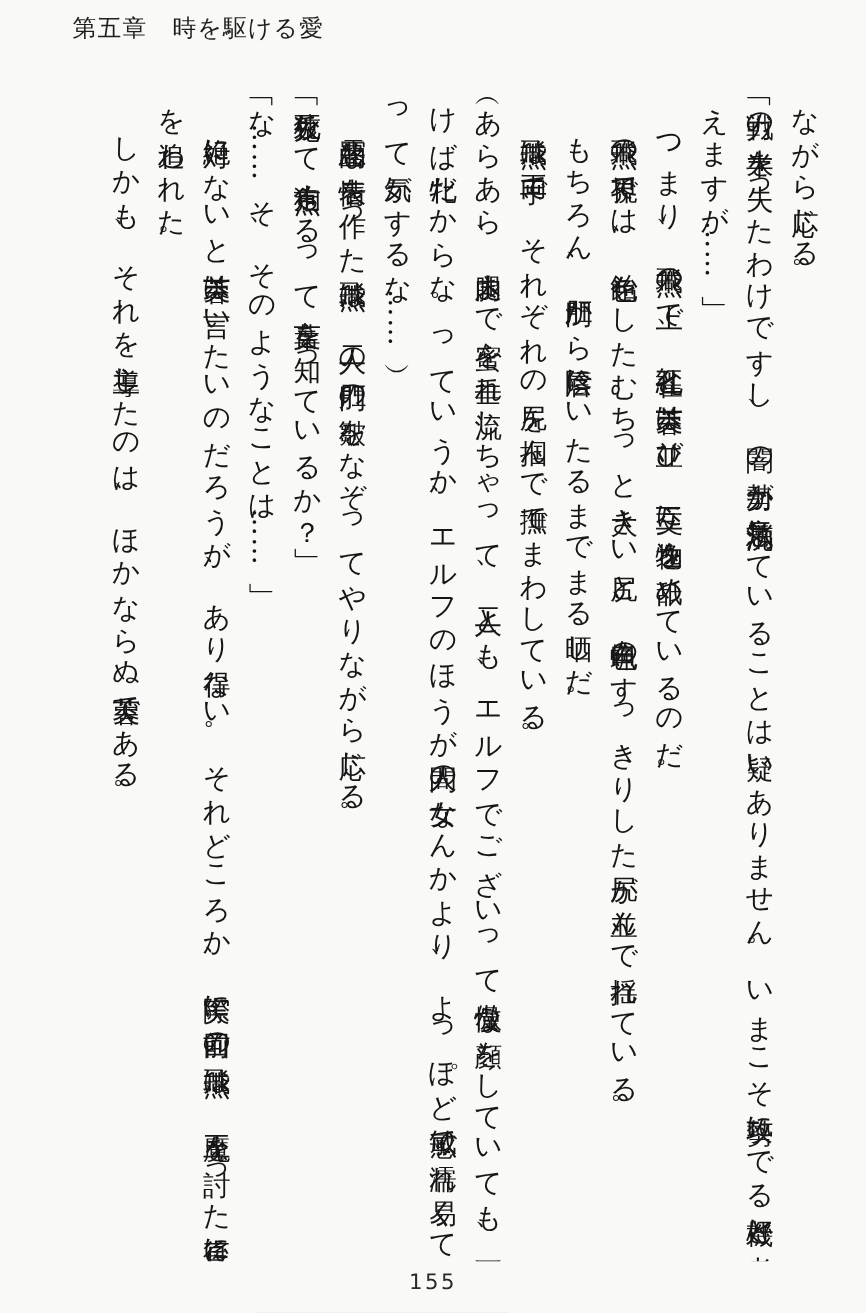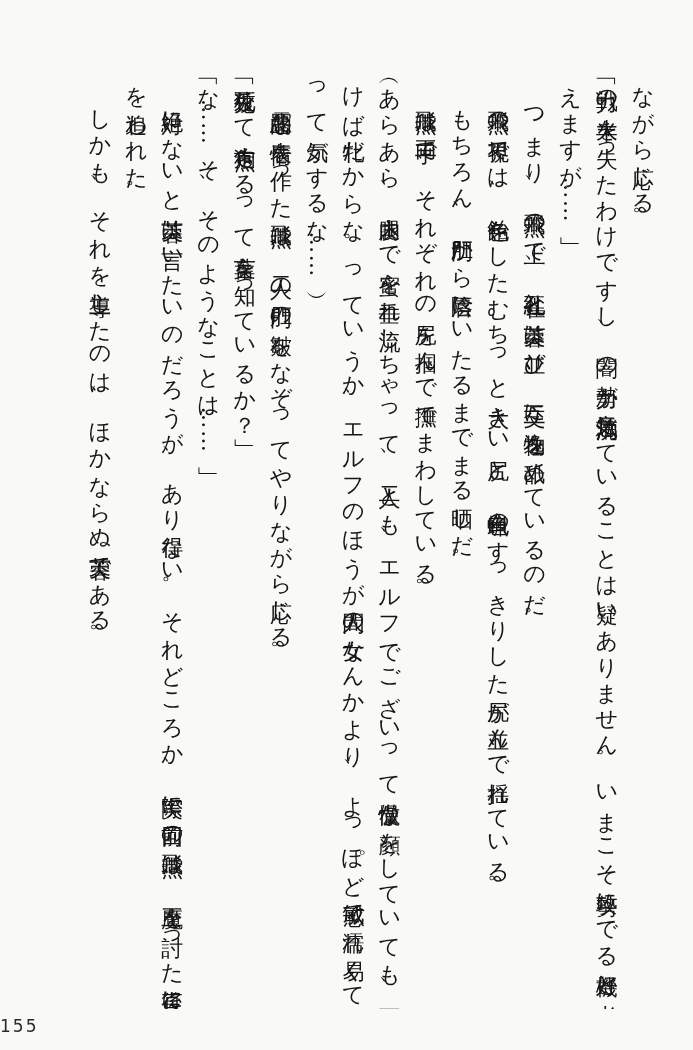--- a/index.html
+++ b/index.html
@@ -43,32 +43,33 @@
     padding: 0;
   }
   .text-block p.indent {
     text-indent: 23.3px;
   }
   .page-number {
     position: absolute;
     bottom: 14px;
     left: 0;
     right: 0;
-    text-align: left;
+    text-align: center;
     font-size: 17px;
     letter-spacing: 2px;
     color: #2a2a2a;
     font-family: "DejaVu Sans", "Liberation Sans", sans-serif;
   }
 </style>
 </head>
 <body>
 
 <div class="page">
 
+  <div class="chapter-header">第五章　時を駆ける愛</div>
 
   <div class="text-block">
       <p>ながら応じる。</p>
       <p>「戦力の大半を失ったわけですし、闇の勢力が意気消沈していることは疑いありません。いまこそ攻勢にでる好機と考えますが……」</p>
       <p class="indent">つまり、飛燕の上で、紅孔雀と芙蓉は並び、交互に逸物を舐めているのだ。</p>
       <p class="indent">飛燕の視界では、飴色をしたむちっと大きい尻と、白蝋色のすっきりした尻が並んで揺れている。</p>
       <p class="indent">もちろん、肛門から陰唇にいたるまでまる晒しだ。</p>
       <p class="indent">飛燕は両手で、それぞれの尻を掴んで撫でまわしている。</p>
       <p>（あらあら、内腿まで蜜を垂れ流しちゃって、二人とも、エルフでございって傲慢な顔をしていても、一皮剥けば牝だからな。っていうか、エルフのほうが人間の女なんかより、よっぽど敏感で濡れ易くて淫乱って気がするな……）</p>
       <p class="indent">露悪的な表情を作った飛燕は、二人の肛門の皺をなぞってやりながら応じる。</p>

